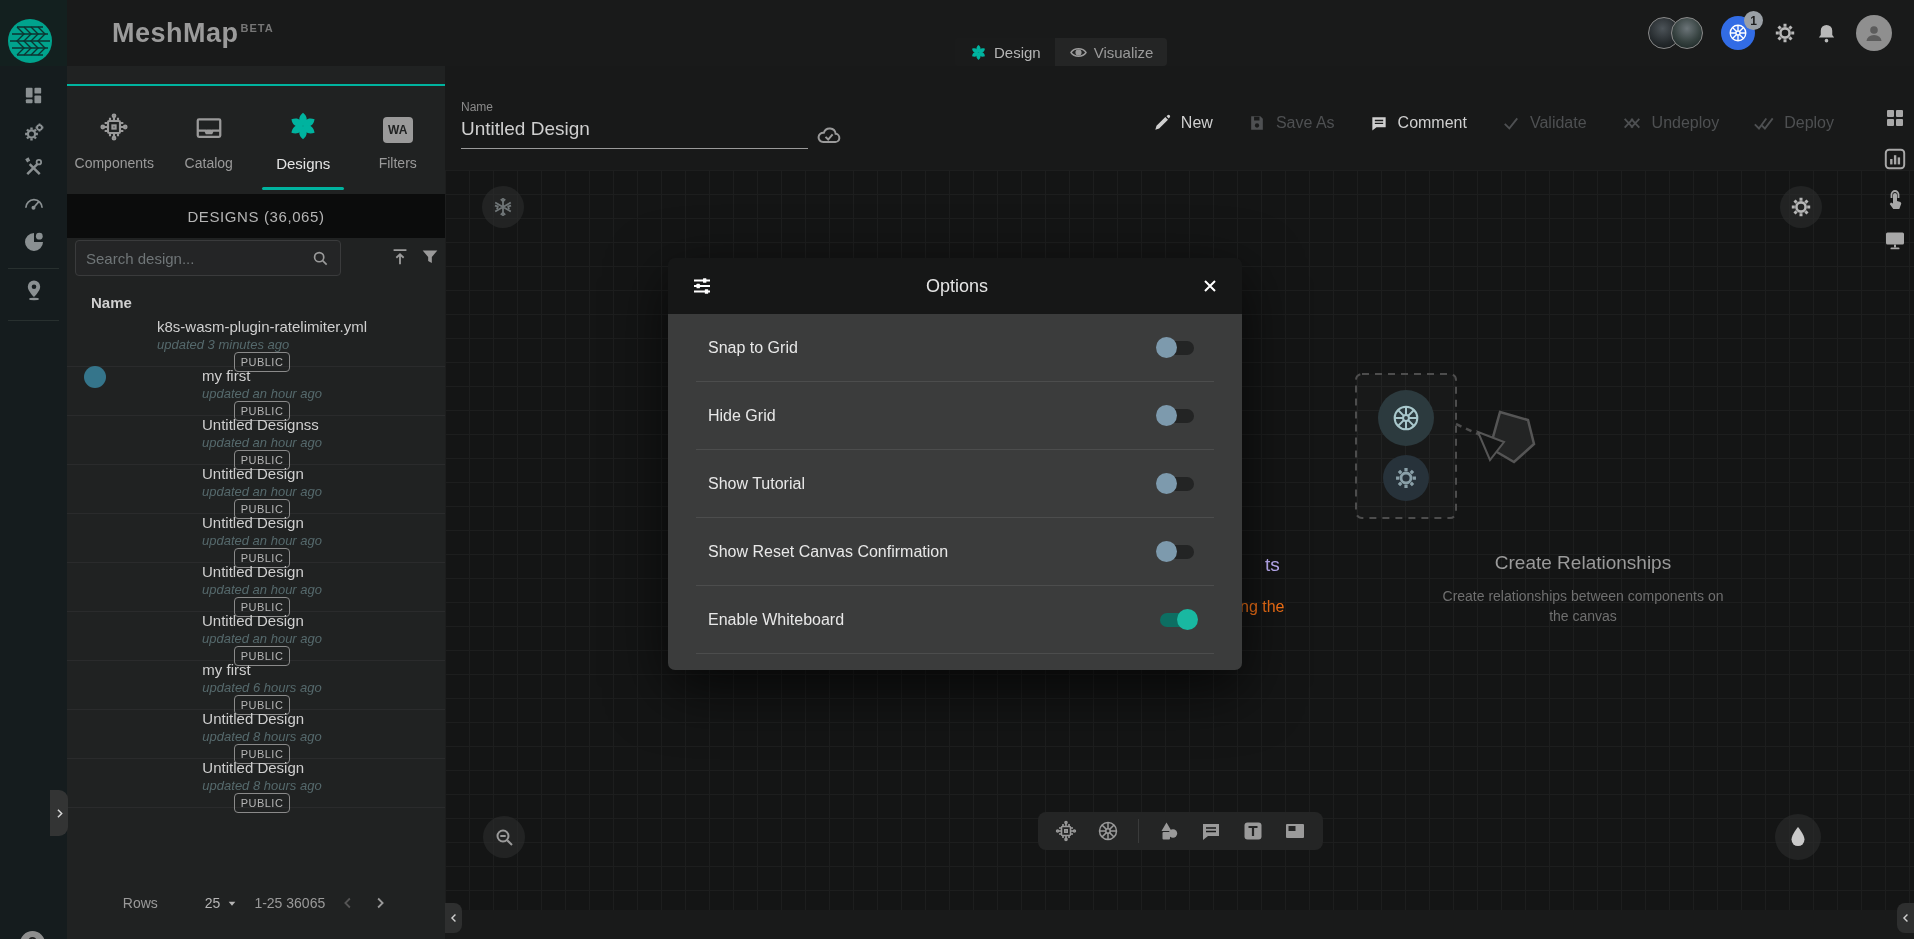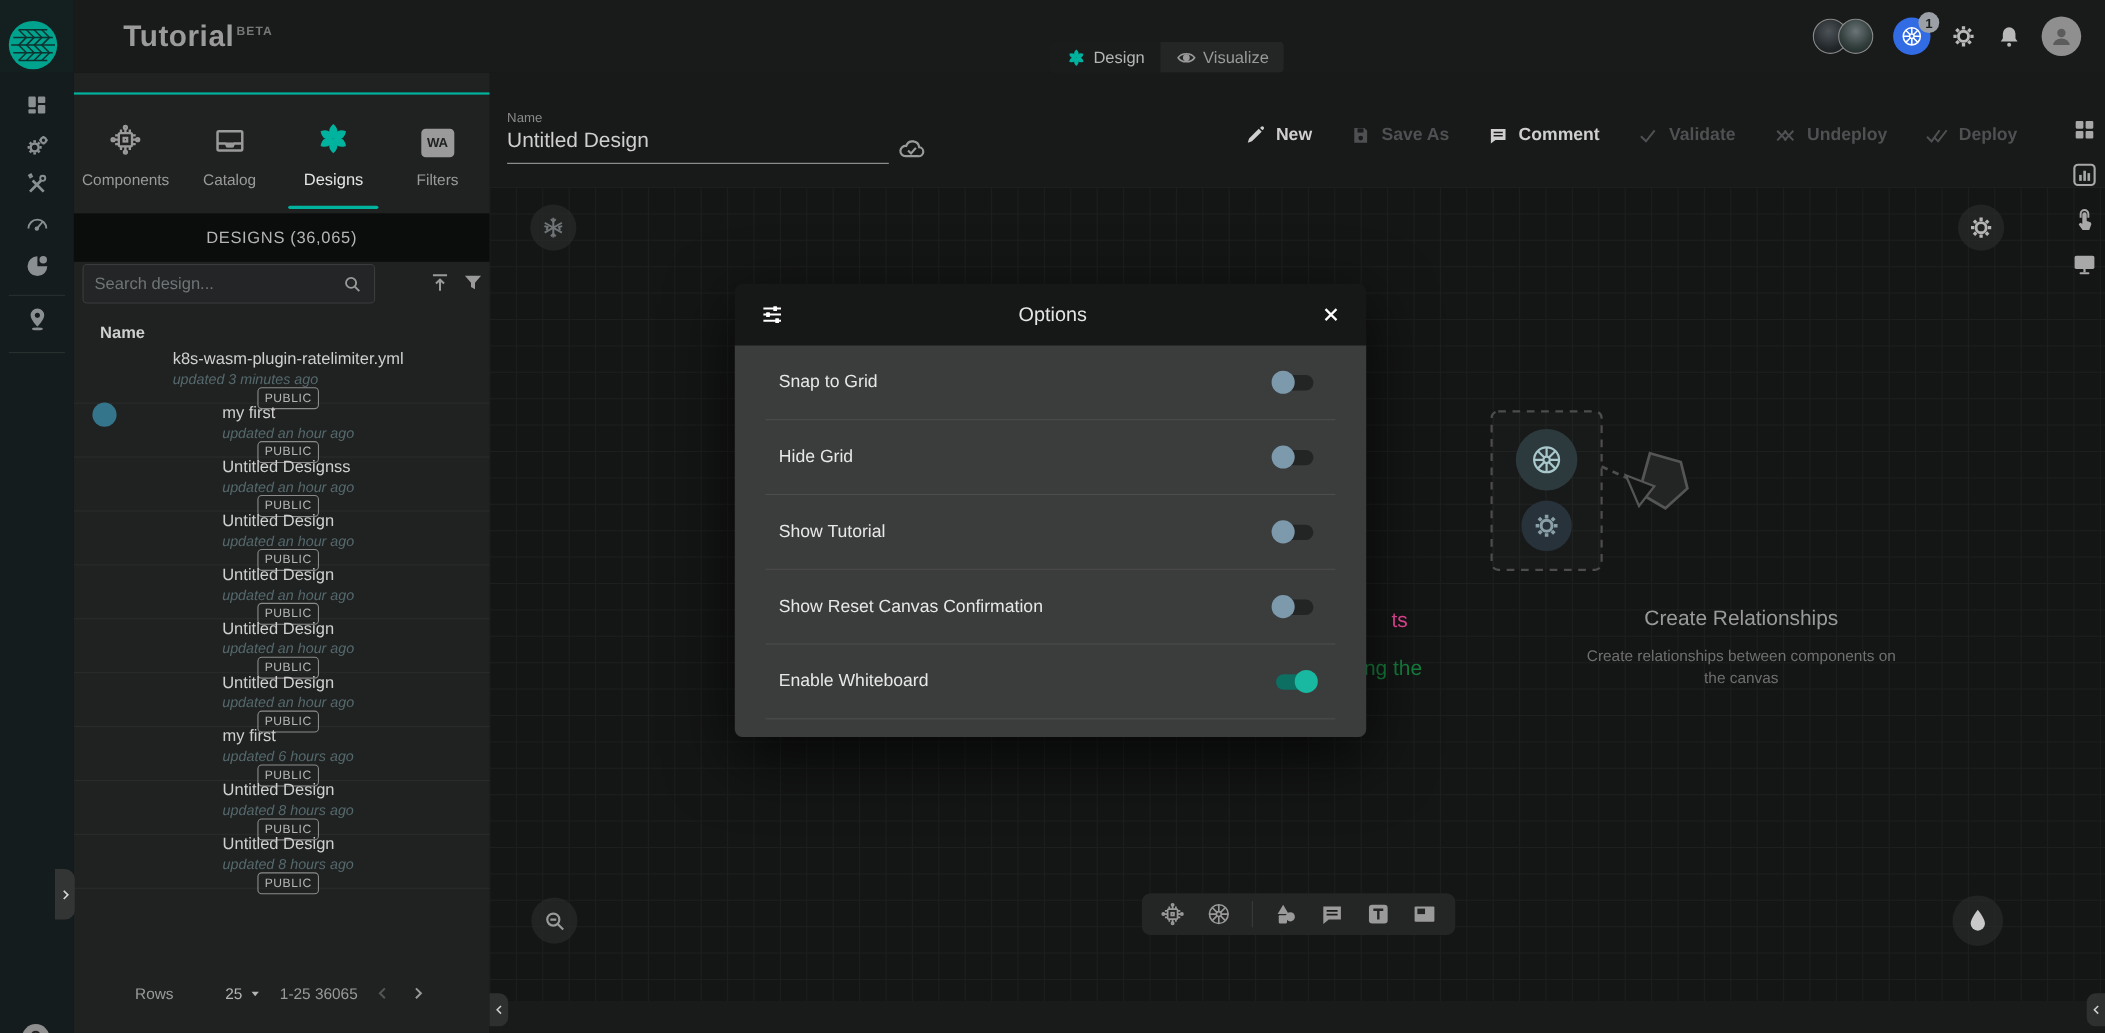--- a/index.html
+++ b/index.html
@@ -66,38 +66,38 @@
 
   
   #canvas { position:absolute; left:445px; top:66px; width:1469px; height:844px; background:#181919; }
   #grid { position:absolute; left:0; top:104px; width:1469px; height:740px; background:#141515;
     background-image:linear-gradient(#1d1e1e 1px, transparent 1px), linear-gradient(90deg,#1d1e1e 1px, transparent 1px);
     background-size:24px 24px; }
   #name-field { position:absolute; left:16px; top:34px; width:350px; }
   #name-label { font-size:12px; color:#8a8a8a; }
   #name-input { width:347px; background:transparent; border:none; border-bottom:1px solid #9a9a9a; outline:none; color:#cfcfcf; font-size:19px; padding:4px 0 8px 0; font-family:"Liberation Sans",sans-serif; }
   #cloud-ic { position:absolute; left:370px; top:55px; color:#9a9a9a; }
-  #action-bar { position:absolute; right:80px; top:46px; display:flex; align-items:center; gap:34px;font-weight:bold; }
+  #action-bar { position:absolute; right:80px; top:46px; display:flex; align-items:center; gap:34px; }
   .tb-btn { display:flex; align-items:center; gap:9px; color:#cfcfcf; font-size:16px; cursor:pointer; white-space:nowrap; }
   .tb-btn.disabled { color:#4e5052; cursor:default; }
   #right-dock { position:absolute; right:6px; top:40px; display:flex; flex-direction:column; gap:16px; align-items:center; color:#a8a8a8; z-index:5; }
   .dock-ic { cursor:pointer; }
   .float-btn { position:absolute; width:42px; height:42px; border-radius:50%; background:rgba(46,47,47,.55); display:flex; align-items:center; justify-content:center; cursor:pointer; }
   #btn-cluster { left:37px; top:120px; color:#6f7577; }
   #btn-settings { left:1335px; top:120px; color:#b5b5b5; }
   #btn-zoomout { left:38px; top:750px; color:#9a9a9a; }
   #btn-drop { left:1330px; top:748px; width:46px; height:46px; color:#c9c9c9; }
   #shape-bar { position:absolute; left:593px; top:746px; height:38px; display:flex; align-items:center; gap:18px; padding:0 16px; background:#242525; border-radius:8px; color:#9a9a9a; }
   .sb-div { width:1px; height:24px; background:#3a3b3b; }
   .sb-ic { cursor:pointer; }
   #illustration { position:absolute; left:905px; top:300px; }
   #hint-title { position:absolute; left:1008px; top:486px; width:260px; text-align:center; font-size:19px; color:#9a9a9a; }
   #hint-sub { position:absolute; left:988px; top:520px; width:300px; text-align:center; font-size:14px; color:#6f6f6f; line-height:20px; }
-  #frag-title { position:absolute; left:820px; top:488px; font-size:19px; color:#ec4899; }
-  #frag-sub { position:absolute; left:795px; top:532px; font-size:19px; color:#15803d; }
+  #frag-title { position:absolute; left:820px; top:488px; font-size:19px; color:#c4b5fd; }
+  #frag-sub { position:absolute; left:795px; top:532px; font-size:16px; color:#f97316; }
 
   
   #modal { position:absolute; left:668px; top:258px; width:574px; z-index:40; box-shadow:0 18px 60px rgba(0,0,0,.7); border-radius:7px; }
   #modal-header { height:56px; background:#161717; border-radius:7px 7px 0 0; display:flex; align-items:center; padding:0 22px; color:#f0f0f0; }
   #modal-title { flex:1; text-align:center; font-size:18px; color:#e5e5e5; }
   #modal-close { cursor:pointer; color:#fff; }
   #modal-tune { color:#fff; }
   #modal-body { background:#3b3c3c; border-radius:0 0 7px 7px; padding-bottom:16px; }
   .opt-row { height:68px; margin:0 28px; border-bottom:1px solid #4c4d4d; display:flex; align-items:center; }
   .opt-row:last-child { border-bottom:1px solid #4c4d4d; }
@@ -303,21 +303,21 @@
   <div id="header">
     <div id="logo-block">
       <svg id="logo-circle" width="46" height="46" viewBox="0 0 46 46">
         <circle cx="23" cy="23" r="22" fill="#00A38D"></circle>
         <g stroke="#0d3330" stroke-width="1.4" fill="none">
           <path d="M5 16h36M3 23h40M5 30h36M10 9h26M10 37h26"></path>
           <path d="M10 9l7 7-7 7 7 7-7 7M17 9l7 7-7 7 7 7-7 7M24 9l7 7-7 7 7 7-7 7M31 9l7 7-7 7 7 7-7 7M17 16l-7 7 7 7M24 16l-7 7 7 7M31 16l-7 7 7 7M38 16l-7 7 7 7"></path>
         </g>
       </svg>
     </div>
-    <div id="app-title"><span>Tutorial</span><span id="beta-tag">BETA</span></div>
+    <div id="app-title"><span>MeshMap</span><span id="beta-tag">BETA</span></div>
 
     <div id="mode-toggle">
       <div class="mode-tab active">
         <svg class="ic" width="19" height="19" style="color:#00B39F">
             <use href="#i-swirl"></use>
           </svg>
         <span>Design</span>
       </div>
       <div class="mode-tab inactive">
         <svg class="ic" width="19" height="19">

